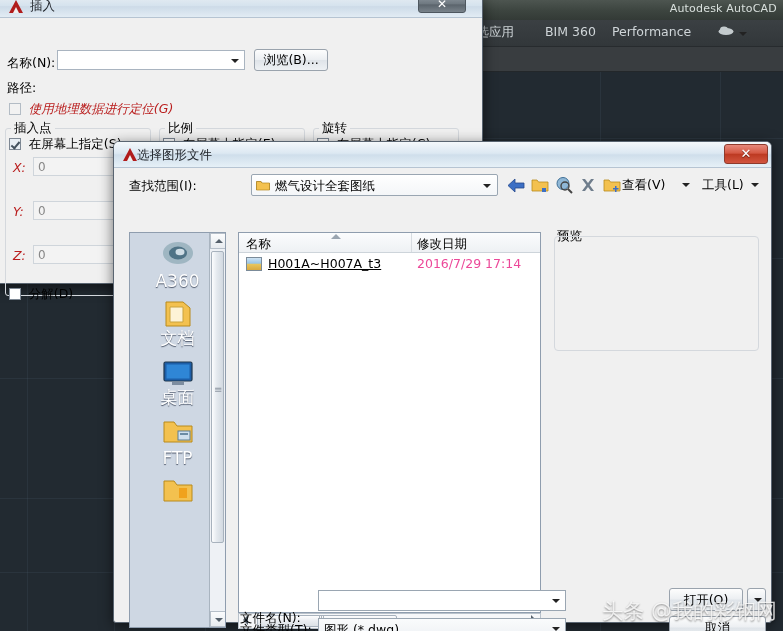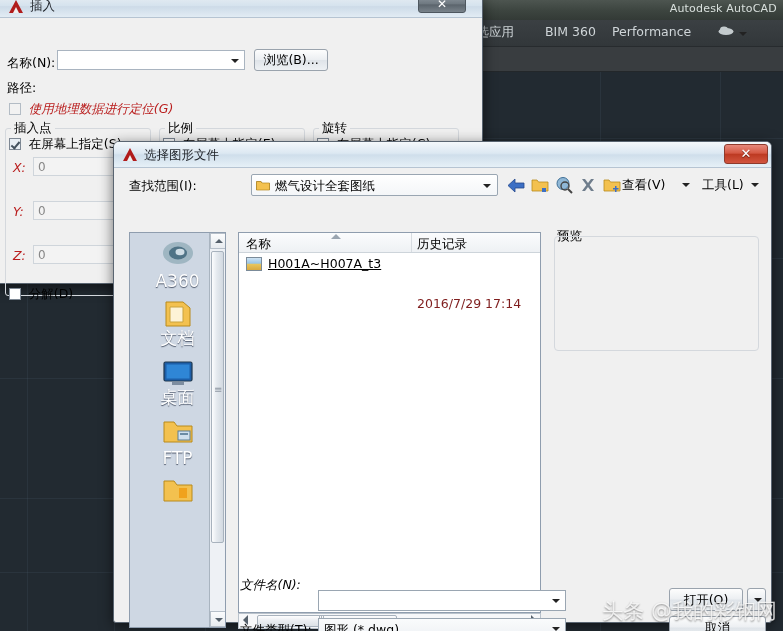--- a/index.html
+++ b/index.html
@@ -52,21 +52,21 @@
     box-shadow: 0 3px 14px rgba(0,0,0,.55);
   }
   .win7-caption {
     height: 26px;
     background: linear-gradient(180deg,#f4f8fb 0%,#dce8f2 45%,#cfdeeb 52%,#e6f0f7 100%);
     border-radius: 5px 5px 0 0;
     border-bottom: 1px solid #b6c4d2;
     position: relative;
   }
   .win7-caption-text {
-    position: absolute; left: 30px; top: 5px;
+    position: absolute; left: 23px; top: 5px;
     font-size: 12.5px; color: #20242a;
     font-family: "DejaVu Sans", "Liberation Sans", sans-serif;
   }
   .acad-logo {
     position: absolute; left: 9px; top: 6px; width: 0; height: 0;
     border-left: 7px solid transparent; border-right: 7px solid transparent;
     border-bottom: 13px solid #b01c1c;
   }
   .acad-logo::after {
     content: ""; position: absolute; left: -3px; top: 7px;
@@ -235,21 +235,21 @@
     border-left: 5px solid transparent; border-right: 5px solid transparent;
     border-bottom: 5px solid #9aa5b0;
   }
   .fl-row { position: relative; height: 22px; }
   .fl-ico {
     position: absolute; left: 7px; top: 4px; width: 16px; height: 14px;
     background: linear-gradient(180deg,#cfe3f3 0%,#96c4e6 45%,#e8c860 48%,#d9a93f 100%);
     border: 1px solid #7b8b99;
   }
   .fl-name { position: absolute; left: 29px; top: 3px; font-size: 12.5px; color: #000; text-decoration: underline; }
-  .fl-date { position: absolute; left: 178px; top: 3px; font-size: 12.5px; color: #7f1d1d; margin-top: 40px; }
+  .fl-date { position: absolute; left: 178px; top: 3px; font-size: 12.5px; color: #ec4899; }
 
   
   #fl-hsb {
     position: absolute; left: 120px; top: 443px; width: 303px; height: 16px;
     background: #f6f7f9; border: 1px solid #b9c2cb;
   }
   #fl-hthumb {
     position: absolute; left: 18px; top: 1px; width: 140px; height: 12px;
     background: linear-gradient(180deg,#fdfdfe 0%,#eaedf1 48%,#dde2e7 100%);
     border: 1px solid #a8b2bd; border-radius: 2px;
@@ -267,21 +267,21 @@
   #preview-grp {
     position: absolute; left: 436px; top: 66px; width: 205px; height: 115px;
     border: 1px solid #d4d8dd; border-radius: 4px;
   }
   #preview-title {
     position: absolute; left: 436px; top: 58px; background: #f0f0f0;
     padding: 0 3px; font-size: 12.5px; color: #000;
   }
 
   
-  #fn-label { position: absolute; left: 122px; top: 407px; font-style: italic; }
+  #fn-label { position: absolute; left: 122px; top: 440px; }
   #fn-combo {
     position: absolute; left: 200px; top: 420px; width: 248px; height: 21px;
     background: #fff; border: 1px solid #9aa6b2;
   }
   #ft-label { position: absolute; left: 122px; top: 452px; }
   #ft-combo {
     position: absolute; left: 200px; top: 448px; width: 248px; height: 21px;
     background: linear-gradient(180deg,#fafbfc 0%,#eef1f4 100%);
     border: 1px solid #9aa6b2;
   }
@@ -510,21 +510,21 @@
         </div>
         <div id="places-thumb"></div>
       </div>
     </div>
 
     <div id="filelist">
       <div id="fl-head">
         <span class="fl-col" style="left:7px;">名称</span>
         <span class="fl-sortmark"></span>
         <div class="fl-colsep" style="left:172px;"></div>
-        <span class="fl-col" style="left:178px;">历史记录</span>
+        <span class="fl-col" style="left:178px;">修改日期</span>
       </div>
       <div class="fl-row">
         <span class="fl-ico"></span>
         <span class="fl-name">H001A~H007A_t3</span>
         <span class="fl-date">2016/7/29 17:14</span>
       </div>
     </div>
 
     <div id="fl-hsb">
       <span class="hsb-arrow" style="left:4px; border-right:5px solid #55606b;"></span>

